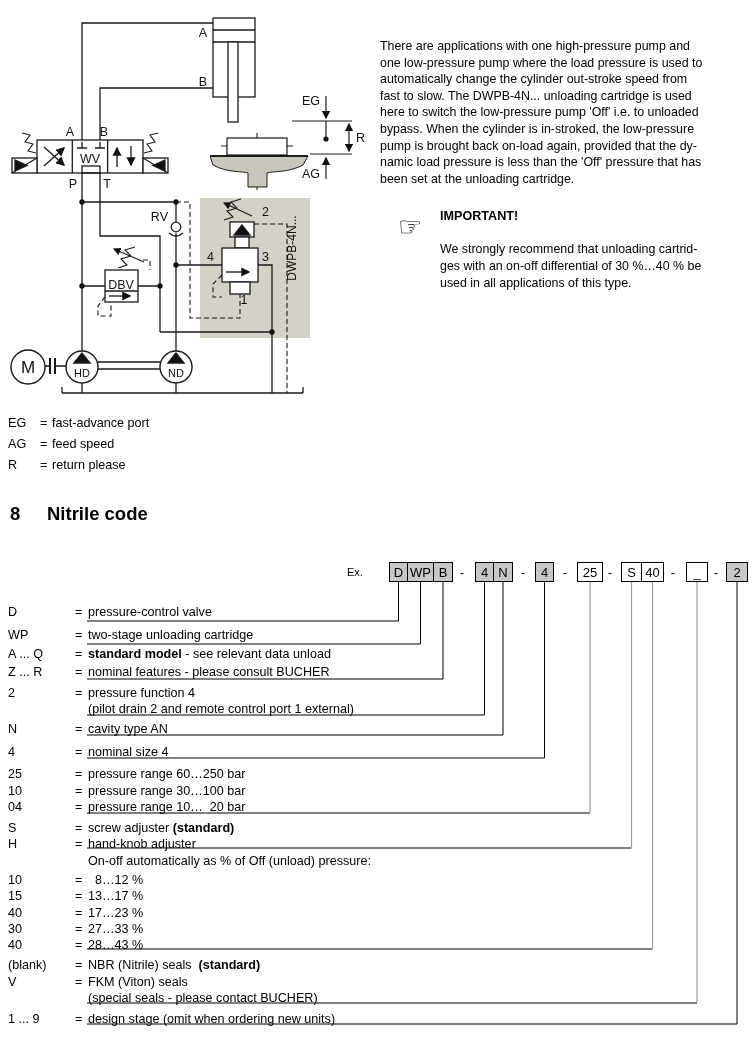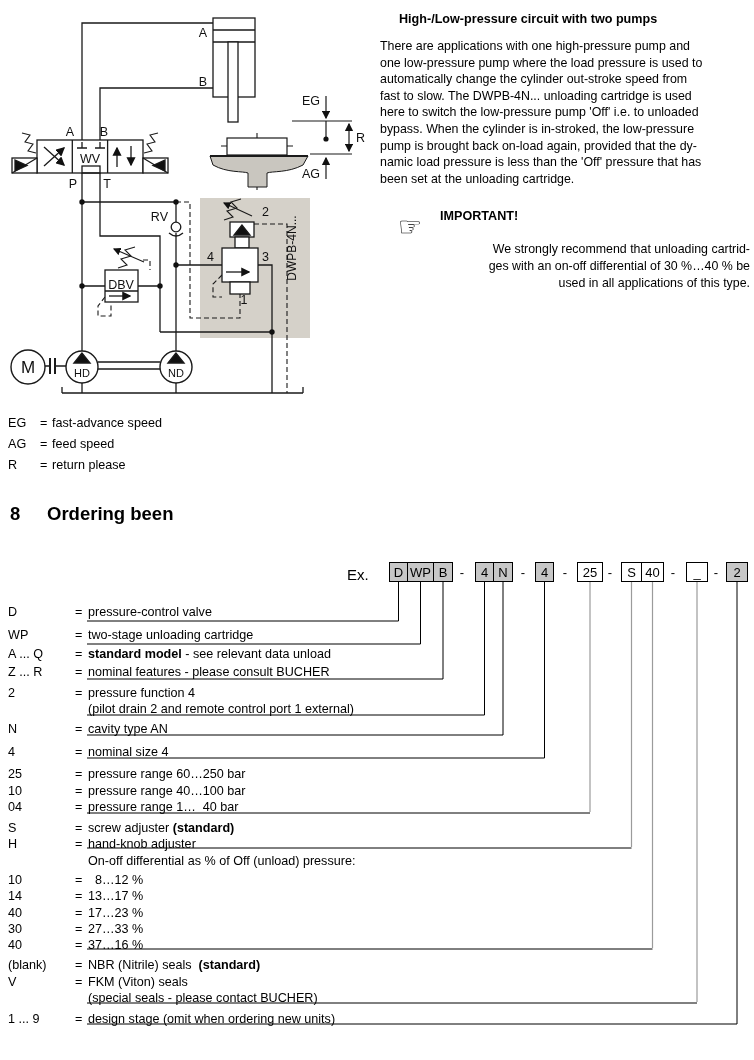--- a/index.html
+++ b/index.html
@@ -3,27 +3,27 @@
 <meta charset="utf-8">
 <style>
   html,body{margin:0;padding:0;background:#fff;}
   .page{position:relative;width:754px;height:1060px;background:#fff;
         font-family:"Liberation Sans",sans-serif;color:#000;overflow:hidden;}
   .abs{position:absolute;}
   .rcol-heading{font-weight:bold;font-size:12.6px;}
   .rcol-body{font-size:12.4px;line-height:16.6px;white-space:pre-line;width:352px;}
   .imp-icon{font-size:27px;line-height:27px;}
   .imp-title{font-weight:bold;font-size:12.6px;}
-  .imp-body{font-size:12.4px;line-height:16.8px;white-space:pre-line;width:310px;text-align:right;}
+  .imp-body{font-size:12.4px;line-height:16.8px;white-space:pre-line;width:310px;}
   .legend-row{font-size:12.6px;display:flex;}
   .legend-key{width:32px;}
   .legend-eq{width:12px;}
   .sec-num{font-size:18.5px;font-weight:bold;}
   .sec-title{font-size:18.5px;font-weight:bold;}
-  .exlabel{font-size:15px;}
+  .exlabel{font-size:11px;}
   .exbox{position:absolute;top:562px;height:20px;border:1px solid #000;background:#fff;
          display:flex;align-items:center;justify-content:center;font-size:13px;box-sizing:border-box;}
   .exbox.gray{background:#c7c7c7;}
   .exdash{position:absolute;top:562px;height:20px;display:flex;align-items:center;
           justify-content:center;font-size:13px;}
   .trow{position:absolute;left:0;width:754px;font-size:12.6px;line-height:15.5px;}
   .trow .code{position:absolute;left:8px;top:0;white-space:pre;}
   .trow .eq{position:absolute;left:75px;top:0;}
   .trow .desc{position:absolute;left:88px;top:0;white-space:pre-wrap;width:430px;}
   .bseg{font-weight:bold;}
@@ -172,55 +172,54 @@
       <text x="214" y="261" text-anchor="end">4</text>
       <text x="262" y="261">3</text>
       <text x="244" y="304" text-anchor="middle">1</text>
       <text x="302" y="105">EG</text>
       <text x="356" y="142">R</text>
       <text x="302" y="178">AG</text>
       <text transform="translate(296,248) rotate(-90)" text-anchor="middle" font-size="12">DWPB-4N...</text>
     </g>
   </svg>
 
-  <div class="abs rcol-heading" style="left:399px;top:12px;">High-/Low-pressure circuit with two pumps</div>
   <div class="abs rcol-body" style="left:380px;top:38px;">There are applications with one high-pressure pump and
 one low-pressure pump where the load pressure is used to
 automatically change the cylinder out-stroke speed from
 fast to slow. The DWPB-4N... unloading cartridge is used
 here to switch the low-pressure pump 'Off' i.e. to unloaded
 bypass. When the cylinder is in-stroked, the low-pressure
 pump is brought back on-load again, provided that the dy-
 namic load pressure is less than the 'Off' pressure that has
 been set at the unloading cartridge.</div>
 
   <div class="abs imp-icon" style="left:398px;top:214px;">☞</div>
   <div class="abs imp-title" style="left:440px;top:209px;">IMPORTANT!</div>
   <div class="abs imp-body" style="left:440px;top:241px;">We strongly recommend that unloading cartrid-
 ges with an on-off differential of 30 %…40 % be
 used in all applications of this type.</div>
 
   <div class="abs legend-row" style="left:8px;top:416px;">
     <span class="legend-key">EG</span>
     <span class="legend-eq">=</span>
-    <span>fast-advance speed</span>
+    <span>fast-advance port</span>
   </div>
   <div class="abs legend-row" style="left:8px;top:437px;">
     <span class="legend-key">AG</span>
     <span class="legend-eq">=</span>
     <span>feed speed</span>
   </div>
   <div class="abs legend-row" style="left:8px;top:458px;">
     <span class="legend-key">R</span>
     <span class="legend-eq">=</span>
     <span>return please</span>
   </div>
 
   <div class="abs sec-num" style="left:10px;top:503px;">8</div>
-  <div class="abs sec-title" style="left:47px;top:503px;">Ordering been</div>
+  <div class="abs sec-title" style="left:47px;top:503px;">Nitrile code</div>
 
   <div class="abs exlabel" style="left:347px;top:566px;">Ex.</div>
 
   <div class="exbox gray" style="left:389px;width:19px;">D</div>
   <div class="exbox gray" style="left:407px;width:27px;">WP</div>
   <div class="exbox gray" style="left:433px;width:20px;">B</div>
   <div class="exdash" style="left:456px;width:12px;">-</div>
   <div class="exbox gray" style="left:475px;width:19px;">4</div>
   <div class="exbox gray" style="left:493px;width:20px;">N</div>
   <div class="exdash" style="left:517px;width:12px;">-</div>
@@ -291,66 +290,66 @@
     <span class="desc"><span>nominal size 4</span><span class="bseg"></span><span></span></span>
   </div>
   <div class="trow" style="top:767px;">
     <span class="code">25</span>
     <span class="eq">=</span>
     <span class="desc"><span>pressure range 60…250 bar</span><span class="bseg"></span><span></span></span>
   </div>
   <div class="trow" style="top:784px;">
     <span class="code">10</span>
     <span class="eq">=</span>
-    <span class="desc"><span>pressure range 40…100 bar</span><span class="bseg"></span><span></span></span>
+    <span class="desc"><span>pressure range 30…100 bar</span><span class="bseg"></span><span></span></span>
   </div>
   <div class="trow" style="top:800px;">
     <span class="code">04</span>
     <span class="eq">=</span>
-    <span class="desc"><span>pressure range 1…  40 bar</span><span class="bseg"></span><span></span></span>
+    <span class="desc"><span>pressure range 10…  20 bar</span><span class="bseg"></span><span></span></span>
   </div>
   <div class="trow" style="top:821px;">
     <span class="code">S</span>
     <span class="eq">=</span>
     <span class="desc"><span>screw adjuster </span><span class="bseg">(standard)</span><span></span></span>
   </div>
   <div class="trow" style="top:837px;">
     <span class="code">H</span>
     <span class="eq">=</span>
     <span class="desc"><span>hand-knob adjuster</span><span class="bseg"></span><span></span></span>
   </div>
   <div class="trow" style="top:854px;">
     <span class="code"></span>
     <span class="eq"></span>
-    <span class="desc"><span>On-off differential as % of Off (unload) pressure:</span><span class="bseg"></span><span></span></span>
+    <span class="desc"><span>On-off automatically as % of Off (unload) pressure:</span><span class="bseg"></span><span></span></span>
   </div>
   <div class="trow" style="top:873px;">
     <span class="code">10</span>
     <span class="eq">=</span>
     <span class="desc"><span>  8…12 %</span><span class="bseg"></span><span></span></span>
   </div>
   <div class="trow" style="top:889px;">
-    <span class="code">14</span>
+    <span class="code">15</span>
     <span class="eq">=</span>
     <span class="desc"><span>13…17 %</span><span class="bseg"></span><span></span></span>
   </div>
   <div class="trow" style="top:906px;">
     <span class="code">40</span>
     <span class="eq">=</span>
     <span class="desc"><span>17…23 %</span><span class="bseg"></span><span></span></span>
   </div>
   <div class="trow" style="top:922px;">
     <span class="code">30</span>
     <span class="eq">=</span>
     <span class="desc"><span>27…33 %</span><span class="bseg"></span><span></span></span>
   </div>
   <div class="trow" style="top:938px;">
     <span class="code">40</span>
     <span class="eq">=</span>
-    <span class="desc"><span>37…16 %</span><span class="bseg"></span><span></span></span>
+    <span class="desc"><span>28…43 %</span><span class="bseg"></span><span></span></span>
   </div>
   <div class="trow" style="top:958px;">
     <span class="code">(blank)</span>
     <span class="eq">=</span>
     <span class="desc"><span>NBR (Nitrile) seals  </span><span class="bseg">(standard)</span><span></span></span>
   </div>
   <div class="trow" style="top:975px;">
     <span class="code">V</span>
     <span class="eq">=</span>
     <span class="desc"><span>FKM (Viton) seals

